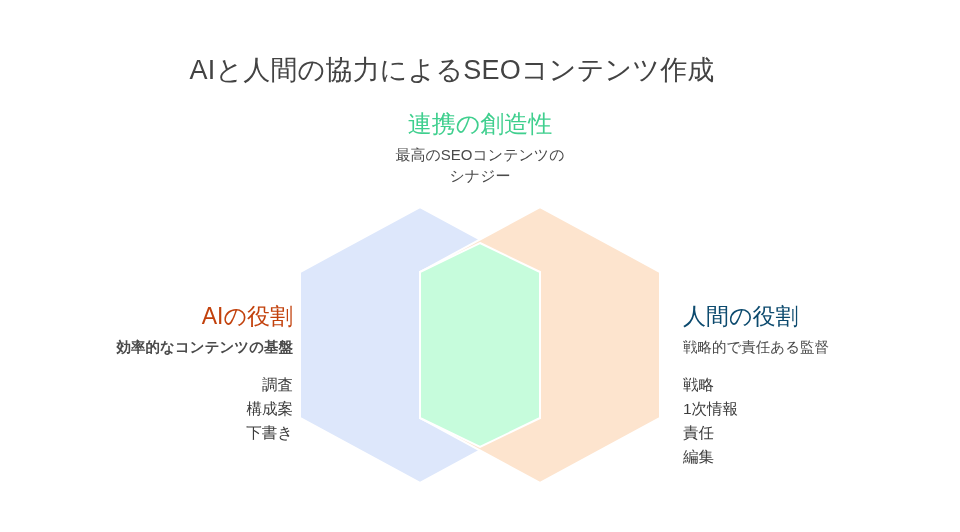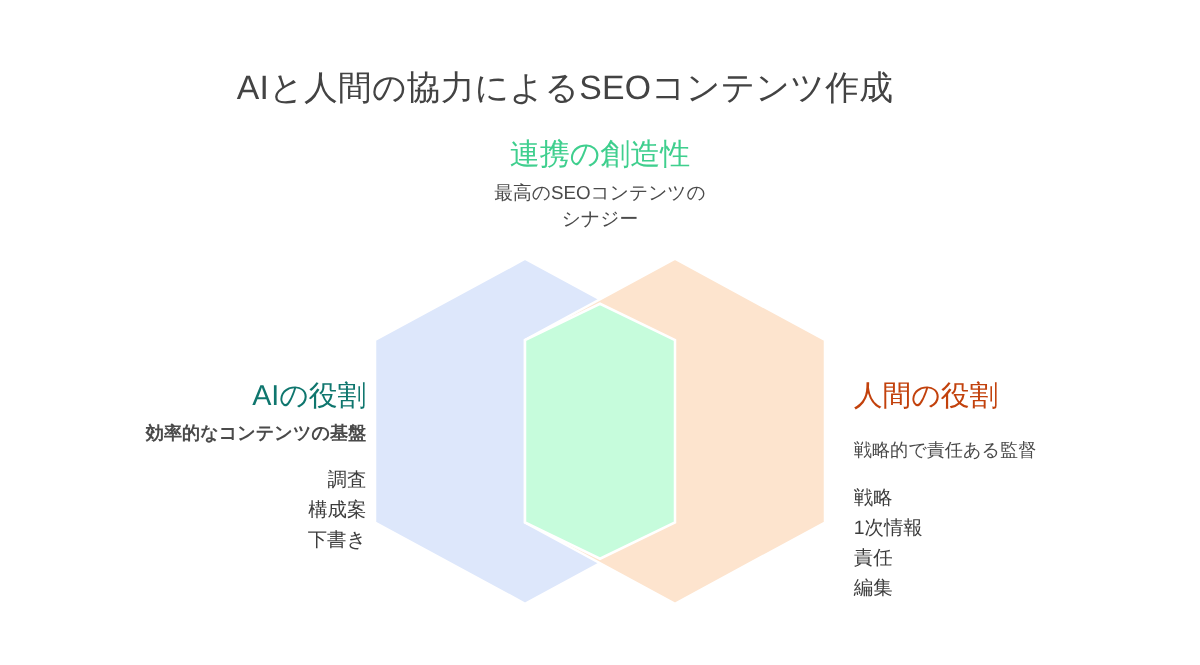--- a/index.html
+++ b/index.html
@@ -70,21 +70,21 @@
   .left-block {
     position: absolute;
     top: 302px;
     left: 0px;
     width: 293px;
     text-align: right;
   }
   .left-heading {
     font-size: 23px;
     font-weight: 400;
-    color: #0f766e;
+    color: #c2410c;
     line-height: 1.25;
     white-space: nowrap;
   }
   .left-sub {
     margin-top: 6px;
     font-size: 14.5px;
     color: #4a4a4a;
     line-height: 1.4;
     white-space: nowrap;
     font-weight: bold;
@@ -105,26 +105,26 @@
   .right-block {
     position: absolute;
     top: 302px;
     left: 683px;
     width: 277px;
     text-align: left;
   }
   .right-heading {
     font-size: 23px;
     font-weight: 400;
-    color: #c2410c;
+    color: #0c4a6e;
     line-height: 1.25;
     white-space: nowrap;
   }
   .right-sub {
-    margin-top: 20px;
+    margin-top: 6px;
     font-size: 14.5px;
     color: #4a4a4a;
     line-height: 1.4;
     white-space: nowrap;
   }
   .right-items {
     list-style: none;
     padding: 0;
   }
   .right-items li {

